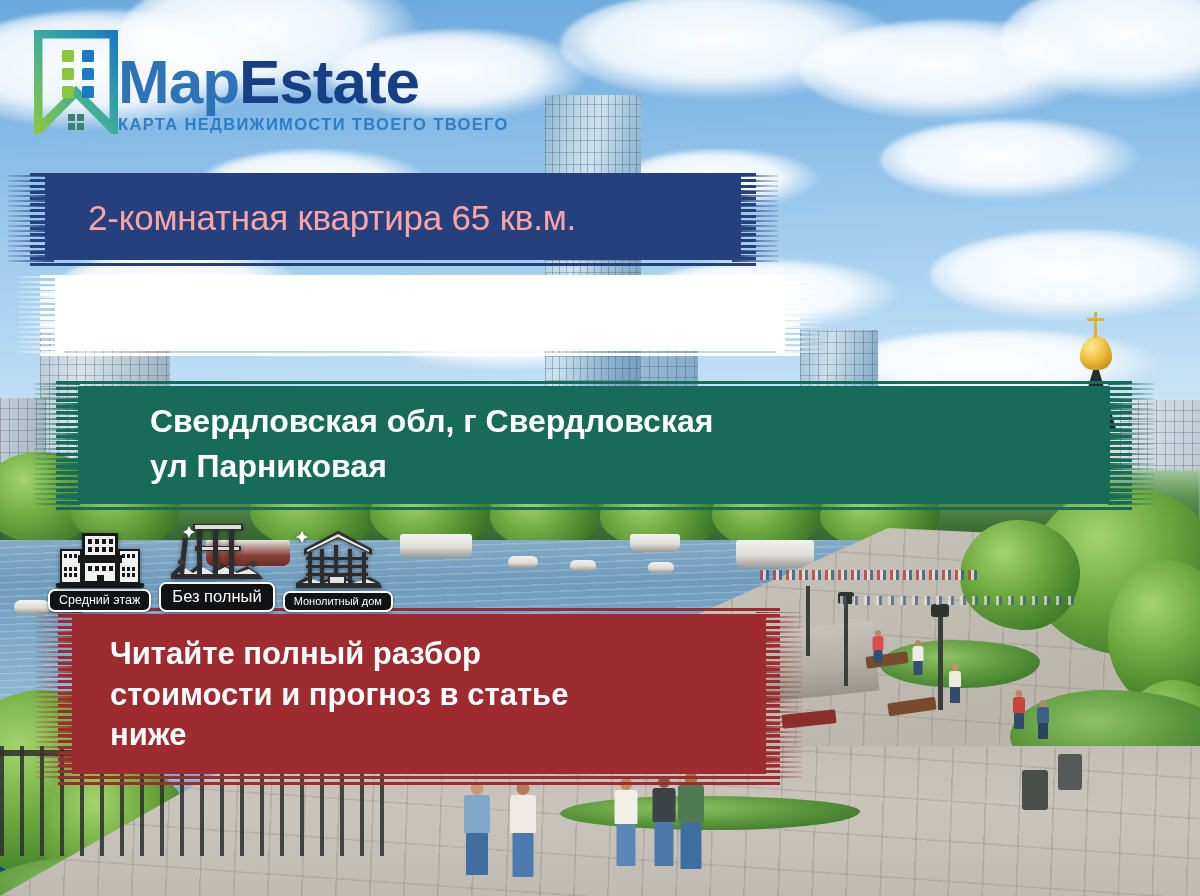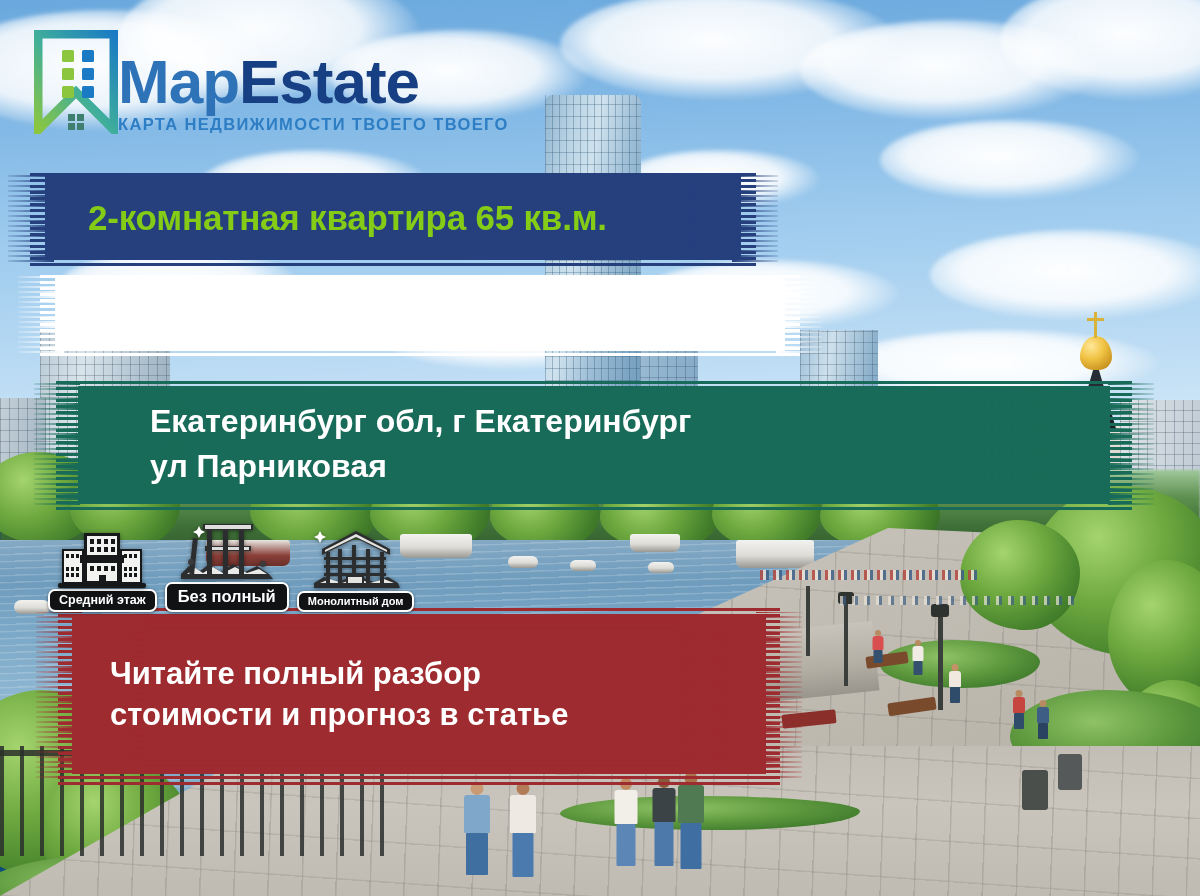--- a/index.html
+++ b/index.html
@@ -216,21 +216,21 @@
     background: repeating-linear-gradient(0deg, var(--c) 0px, var(--c) 2px, rgba(0,0,0,0) 2px, rgba(0,0,0,0) 5px);
   }
   .brush-side.l { left: -22px; -webkit-mask-image: linear-gradient(270deg, #000 0%, rgba(0,0,0,0.15) 100%); mask-image: linear-gradient(270deg, #000 0%, rgba(0,0,0,0.15) 100%); }
   .brush-side.r { right: -22px; -webkit-mask-image: linear-gradient(90deg, #000 0%, rgba(0,0,0,0.15) 100%); mask-image: linear-gradient(90deg, #000 0%, rgba(0,0,0,0.15) 100%); }
 
   .banner-text { position: relative; z-index: 2; }
 
   
   #banner-title { left: 30px; top: 170px; width: 726px; height: 96px; --c: #26407E; }
   #banner-title .banner-text {
-    color: #84cc16; font-size: 35px; font-weight: 700;
+    color: #fca5a5; font-size: 35px; font-weight: 400;
     padding-left: 58px; letter-spacing: -0.2px;
   }
 
   
   #banner-date { left: 40px; top: 272px; width: 760px; height: 84px; --c: #ffffff; }
   #banner-date .banner-text {
     color: #26417E; font-size: 33px; font-weight: 700;
     padding-left: 112px; letter-spacing: -0.2px;
   }
 
@@ -254,21 +254,21 @@
     display: flex; align-items: flex-end; gap: 8px;
   }
   .badge { display: flex; flex-direction: column; align-items: center; }
   .badge-icon { filter: drop-shadow(0 1px 2px rgba(0,0,0,0.45)); }
   .badge-label {
     margin-top: -4px;
     background: #111214;
     border: 2px solid #ffffff;
     border-radius: 7px;
     color: #ffffff;
-    font-weight: 700;
+    font-weight: 400;
     padding: 2px 9px 3px;
     white-space: nowrap;
     box-shadow: 0 1px 3px rgba(0,0,0,0.5);
   }
   #badge-floor   .badge-label { font-size: 12.5px; }
   #badge-finish  .badge-label { font-size: 16.5px; padding: 3px 11px 4px; }
   #badge-type    .badge-label { font-size: 11px; }
 </style>
 </head>
 <body>
@@ -500,21 +500,21 @@
     <div class="brush"></div>
     <div class="brush-side l"></div>
     <div class="brush-side r"></div>
   </div>
 
   <div class="banner" id="banner-address">
     <div class="brush"></div>
     <div class="brush-side l"></div>
     <div class="brush-side r"></div>
     <div class="banner-text">
-      <div>Екатеринбург обл, г Екатеринбург</div>
+      <div>Свердловская обл, г Свердловская</div>
       <div>ул Парниковая</div>
     </div>
   </div>
 
   <div class="badges">
 
     <div class="badge" id="badge-floor">
       <div class="badge-icon">
         <svg width="92" height="62" viewBox="0 0 92 62" aria-hidden="true">
           <rect x="2" y="56" width="88" height="5" rx="2" fill="#17181a"></rect>
@@ -632,16 +632,17 @@
 
   </div>
 
   <div class="banner" id="banner-cta">
     <div class="brush"></div>
     <div class="brush-side l"></div>
     <div class="brush-side r"></div>
     <div class="banner-text">
       <div>Читайте полный разбор</div>
       <div>стоимости и прогноз в статье</div>
+      <div>ниже</div>
     </div>
   </div>
 
 </div>
 
 </body></html>

